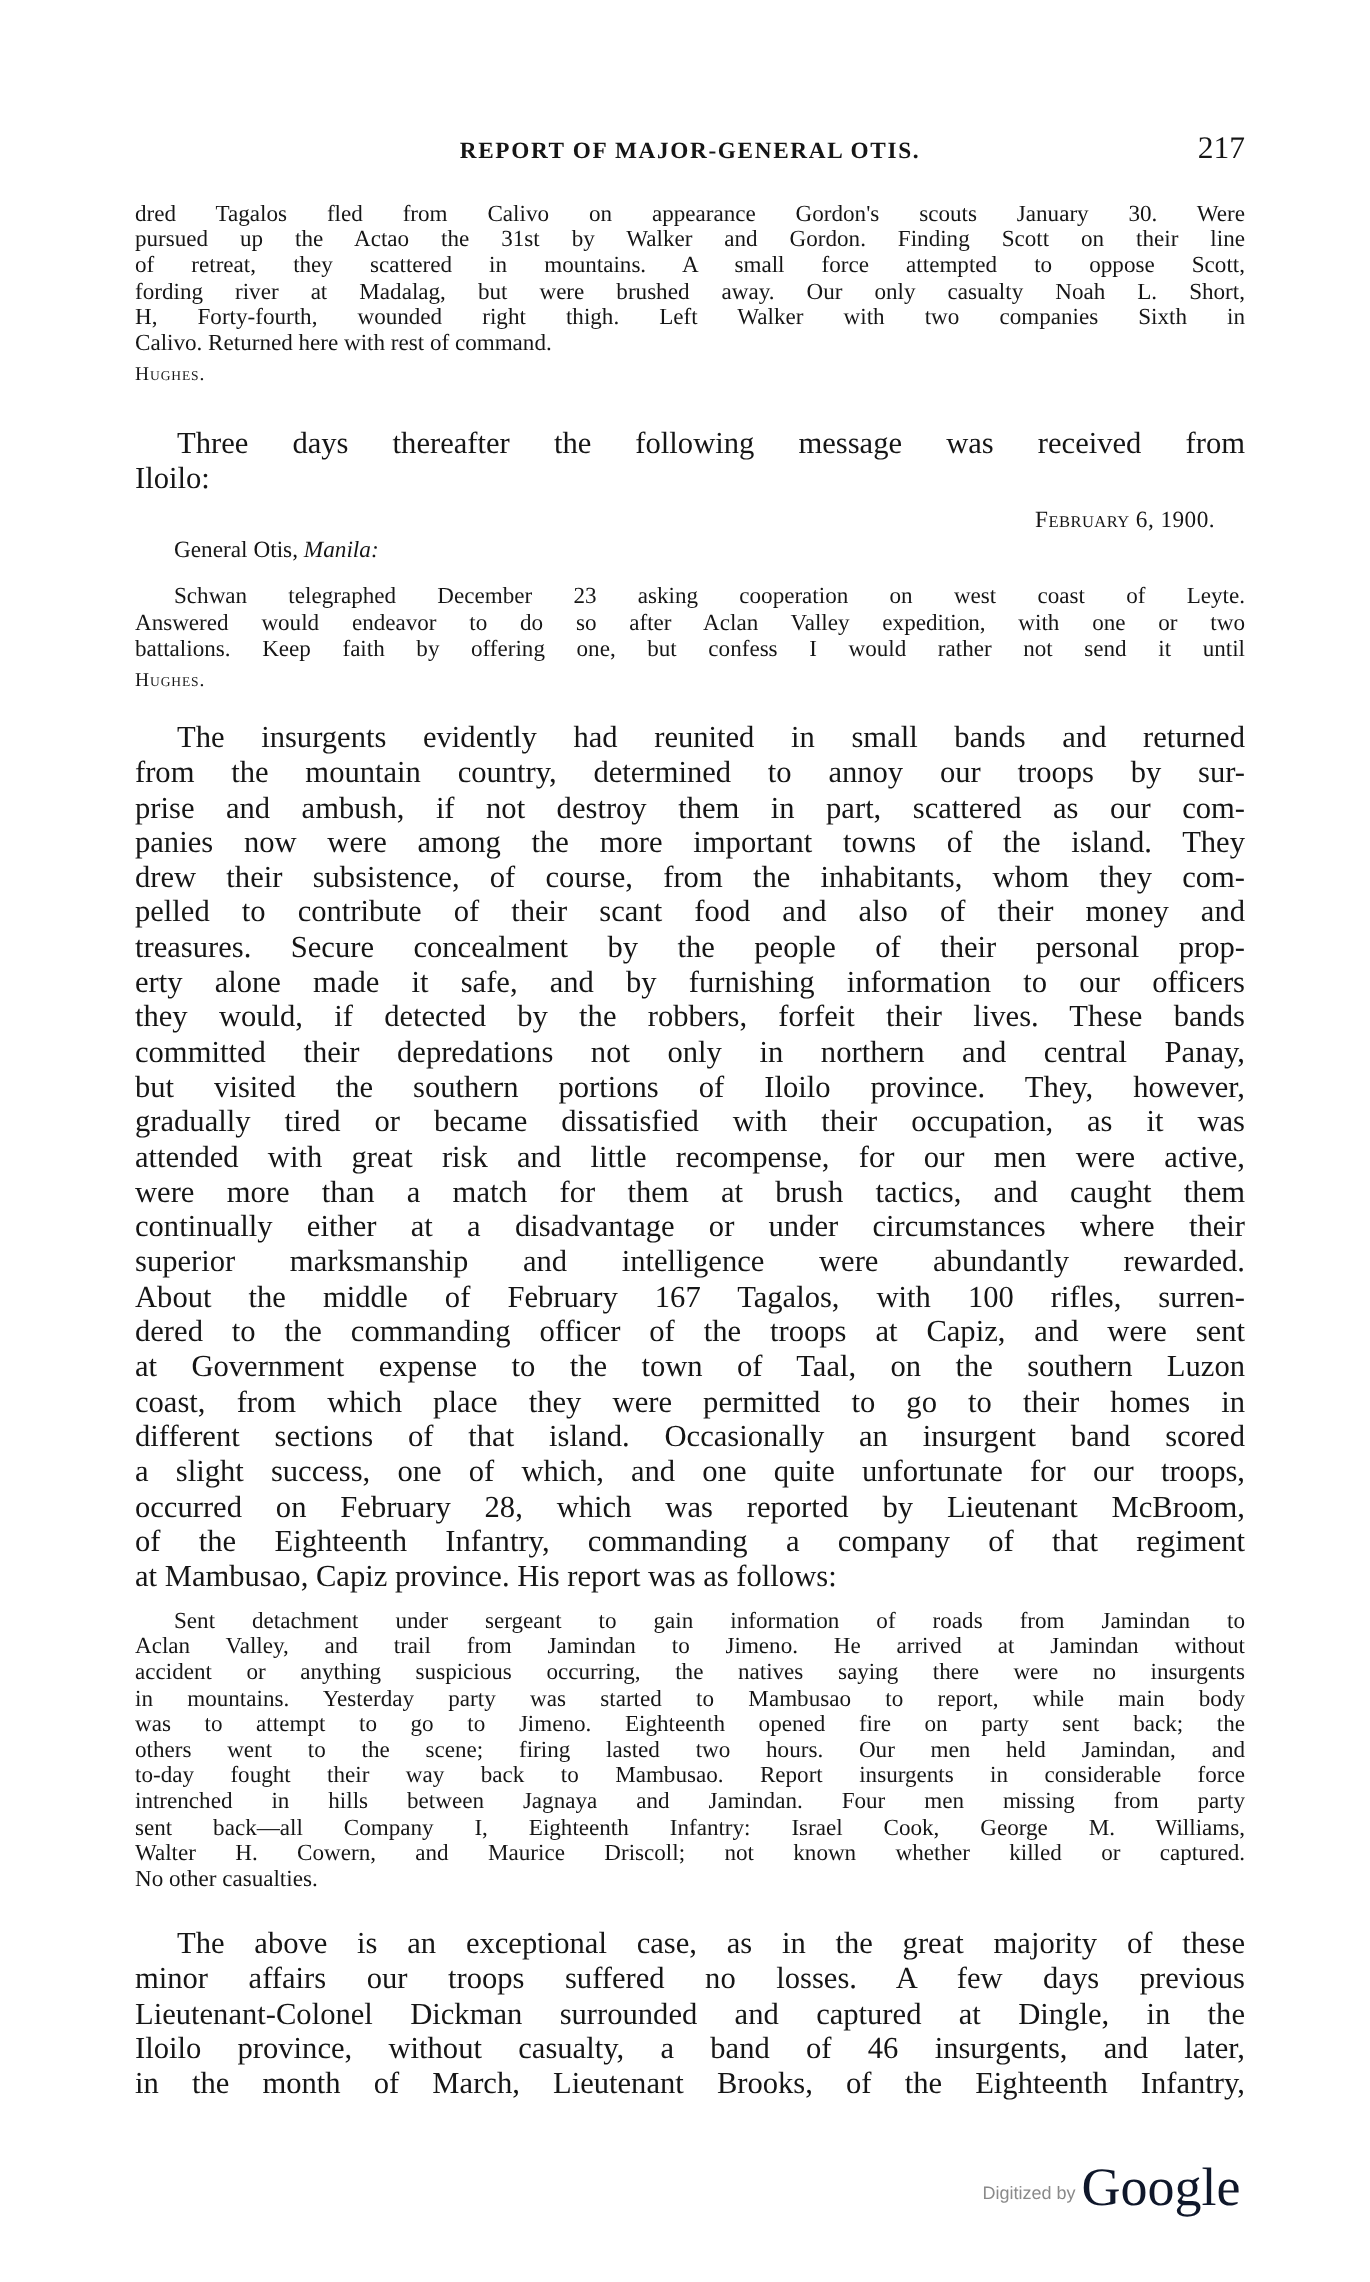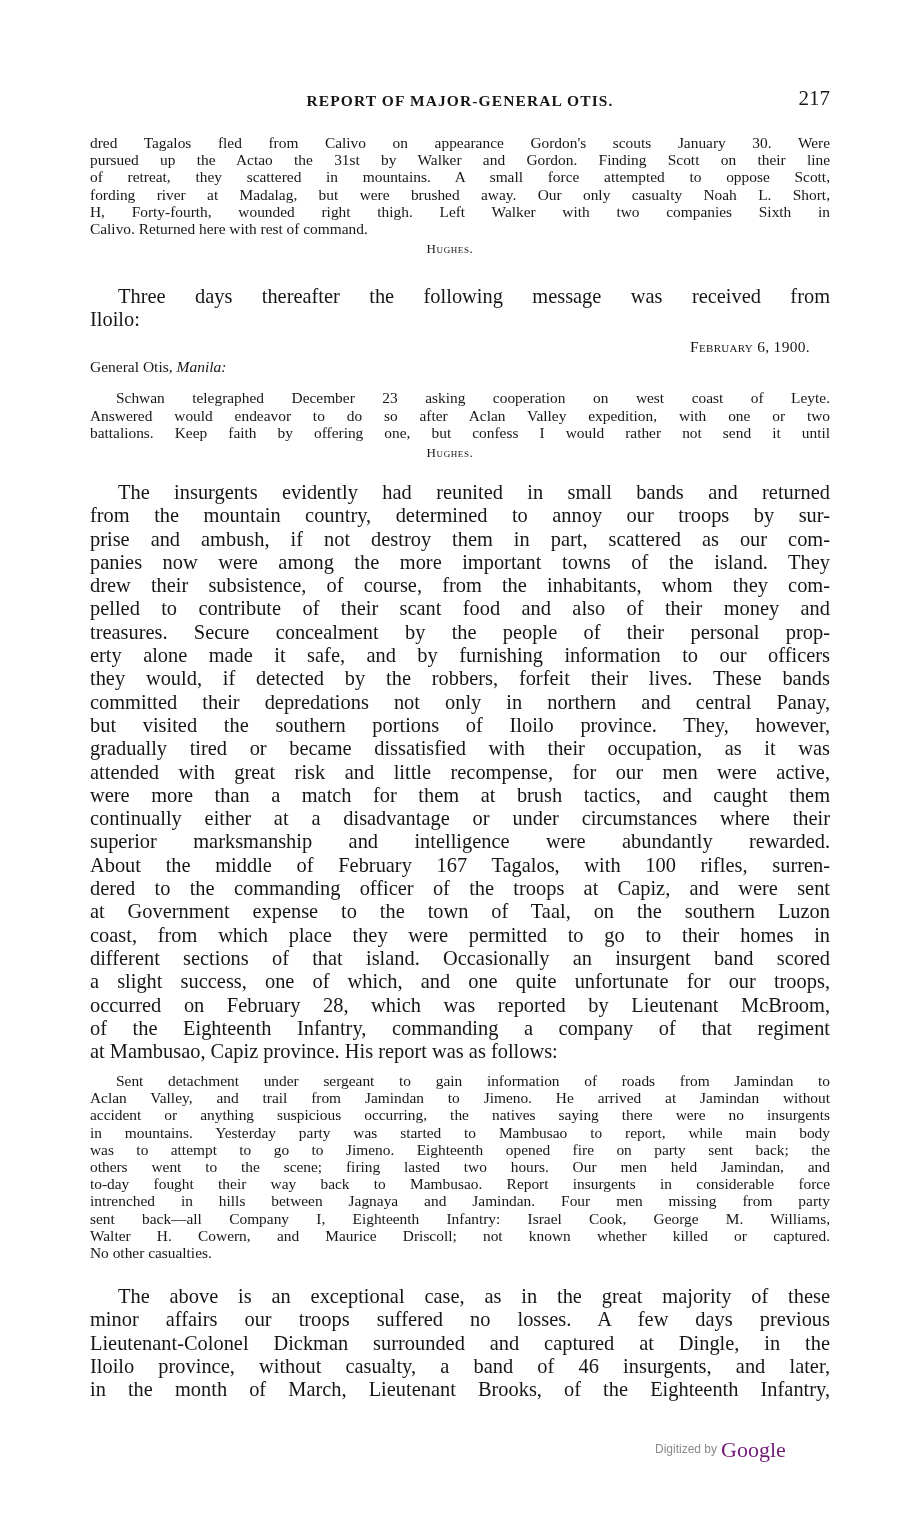--- a/index.html
+++ b/index.html
@@ -7,30 +7,30 @@
          font-family: "Liberation Serif", "DejaVu Serif", serif; color: #161616; }
   .page { position: absolute; left: 0; top: 0; width: 913px; height: 1102px; }
   .runhead { position: absolute; top: 88px; left: 90px; width: 740px; height: 24px; }
   .runhead .title { position: absolute; left: 0; right: 0; text-align: center;
          font-size: 15.5px; letter-spacing: 1.1px; font-weight: bold; top: 4px; }
   .runhead .pgno { position: absolute; right: 0; top: -2px; font-size: 21px; }
   .block { position: absolute; left: 90px; width: 740px; }
   .small { font-size: 15.4px; line-height: 17.2px; text-align: justify; }
   .line { display: block; text-align: justify; text-align-last: justify; white-space: nowrap; }
   .line.last { text-align-last: left; }
-  .sig { text-align: center; font-size: 13px; letter-spacing: 0.6px; font-variant: small-caps; padding-right: 20px; }
+  .sig { text-align: left; font-size: 13px; letter-spacing: 0.6px; font-variant: small-caps; padding-right: 20px; }
   .big { font-size: 20.4px; line-height: 23.3px; }
   .indent { padding-left: 28px; }
   .indent-s { padding-left: 26px; }
   .date { text-align: right; font-variant: small-caps; font-size: 15.5px; padding-right: 20px; letter-spacing: 0.3px; }
-  .salutation { font-size: 15.5px; }
+  .salutation { font-size: 15.5px; margin-left: 26px; }
   .salutation i { font-style: italic; }
   .footer { position: absolute; left: 655px; top: 1437px; color: #8a8a8a; }
   .footer .dig { font-family: "Liberation Sans", sans-serif; font-size: 12px; vertical-align: 4px; }
-  .footer .g { font-family: "Liberation Serif", serif; font-size: 22px; color: #701a75; }
+  .footer .g { font-family: "Liberation Serif", serif; font-size: 36px; color: #0f172a; }
 </style>
 </head>
 <body>
 
 <div class="page">
 
   <div class="runhead">
     <span class="title">REPORT OF MAJOR-GENERAL OTIS.</span>
     <span class="pgno">217</span>
   </div>

